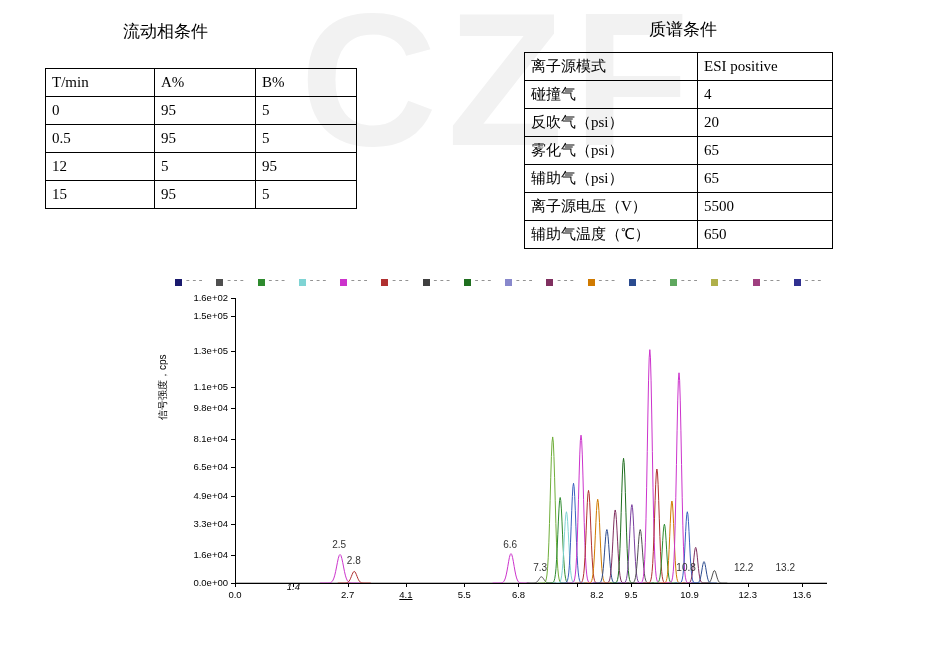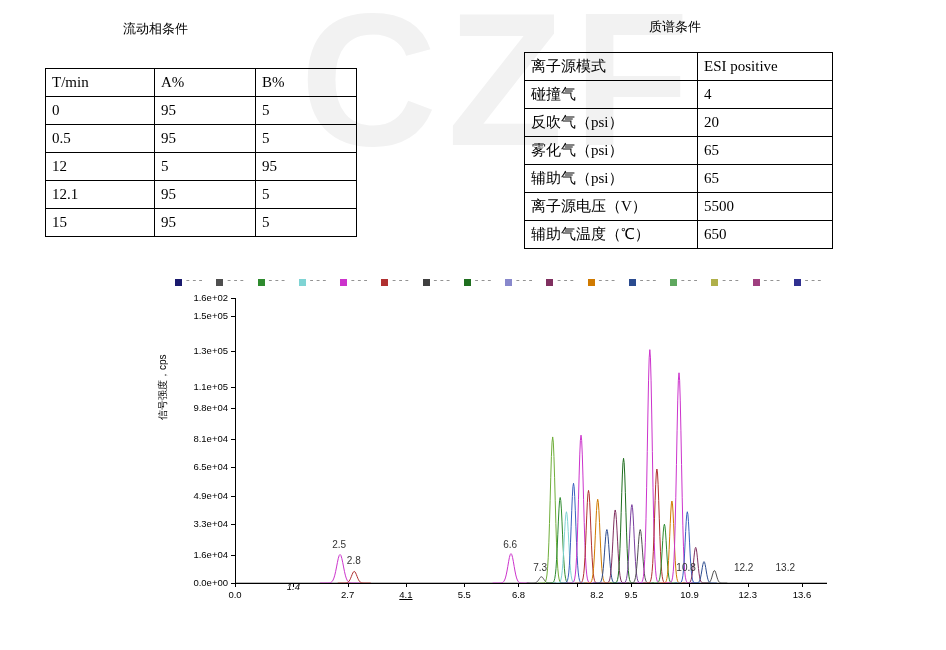--- a/index.html
+++ b/index.html
@@ -30,21 +30,21 @@
   }
   .page {
     position: relative;
     z-index: 1;
     width: 946px;
     height: 650px;
   }
   
   .tbl-title {
     position: absolute;
-    font-size: 13px;
+    font-size: 17px;
     font-family: "Liberation Serif", serif;
   }
   #mp-title { left: 123px; top: 20px; }
   #ms-title { left: 649px; top: 18px; }
 
   
   table {
     position: absolute;
     border-collapse: collapse;
     font-size: 15px;
@@ -196,25 +196,20 @@
       </tr>
       <tr>
         <td class="c0">0.5</td>
         <td class="c1">95</td>
         <td class="c2">5</td>
       </tr>
       <tr>
         <td class="c0">12</td>
         <td class="c1">5</td>
         <td class="c2">95</td>
-      </tr>
-      <tr>
-        <td class="c0">12.1</td>
-        <td class="c1">95</td>
-        <td class="c2">5</td>
       </tr>
       <tr>
         <td class="c0">15</td>
         <td class="c1">95</td>
         <td class="c2">5</td>
       </tr>
     </tbody>
   </table>
 
   <div class="tbl-title" id="ms-title">质谱条件</div>

